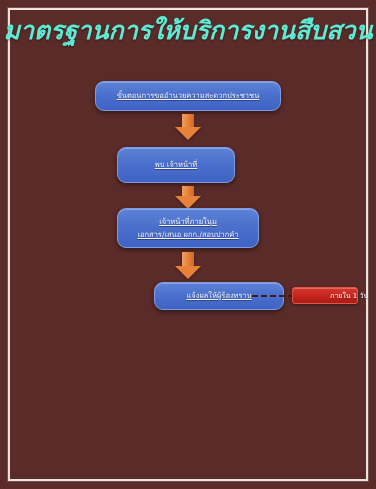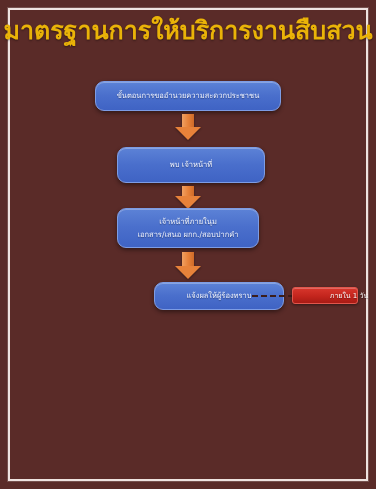--- a/index.html
+++ b/index.html
@@ -25,51 +25,53 @@
     border: 2px solid #efe3e0;
     box-shadow: inset 0 0 0 1px #5a2b28, 0 0 0 1px rgba(255,255,255,0.18);
     pointer-events: none;
   }
   #title {
     position: absolute;
     left: 0;
     top: 16px;
     width: 376px;
     text-align: center;
-    color: #eab308;
+    color: #5eead4;
     font-size: 25px;
     font-weight: bold;
     letter-spacing: 0px;
     line-height: 1.2;
     text-shadow: 0 1px 2px rgba(0,0,0,0.45);
+    font-style: italic;
   }
 
   
   .node {
     position: absolute;
     box-sizing: border-box;
     border-radius: 9px;
     background: linear-gradient(180deg, #5c82d6 0%, #4a6fcc 48%, #3f63c4 100%);
     border: 1px solid #7d9ce4;
     box-shadow: 0 2px 4px rgba(0,0,0,0.45), inset 0 1px 0 rgba(255,255,255,0.28);
     color: #f2f5ff;
     display: flex;
     flex-direction: column;
     align-items: center;
     justify-content: center;
     text-align: right;
     font-size: 7.5px;
     line-height: 1.75;
     padding: 2px 0;
     text-shadow: 0 1px 1px rgba(0,0,0,0.35);
+    text-decoration: underline;
   }
   .node .ln { display: block; white-space: nowrap; }
 
   #node1 { left: 95px;  top: 81px;  width: 186px; height: 30px; }
-  #node2 { left: 117px; top: 147px; width: 148px; height: 36px; }
+  #node2 { left: 117px; top: 147px; width: 118px; height: 36px; }
   #node3 { left: 117px; top: 208px; width: 142px; height: 40px; }
   #node4 { left: 121px; top: 282px; width: 130px; height: 28px; margin-left: 33px; }
 
   
   .arrow {
     position: absolute;
     width: 26px;
     display: flex;
     flex-direction: column;
     align-items: center;

